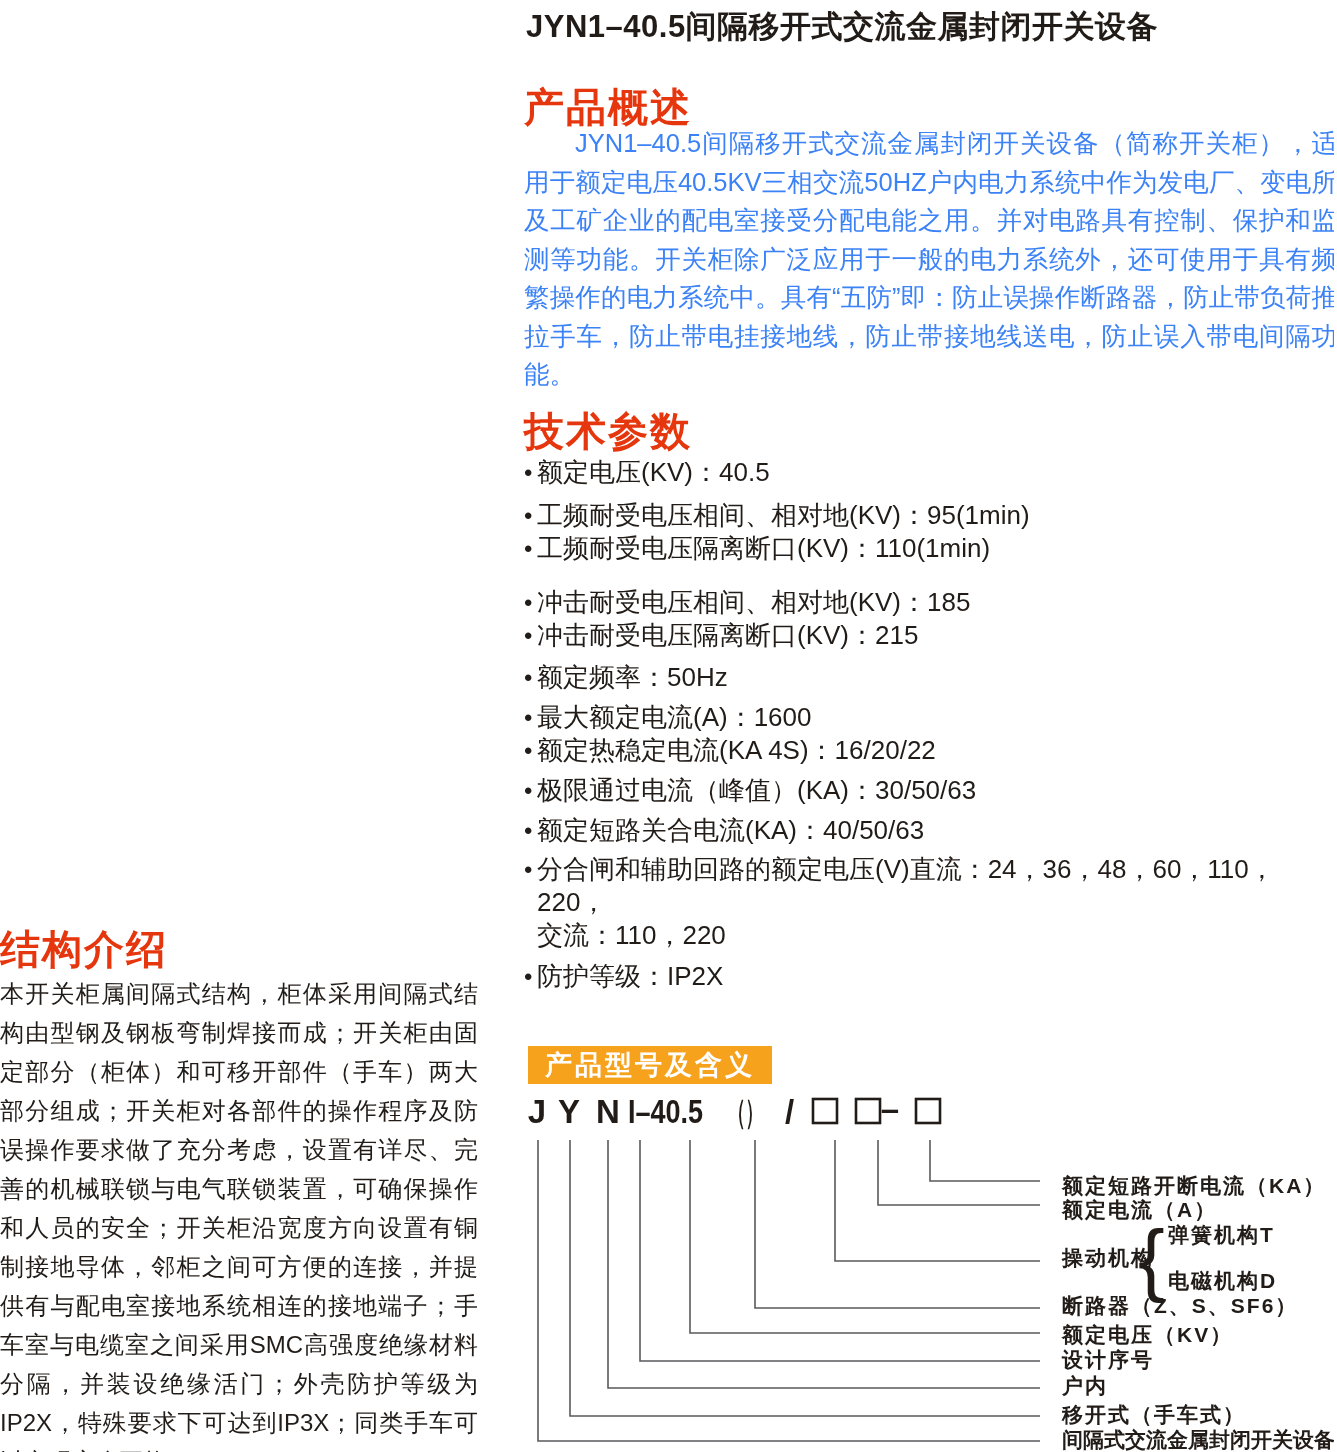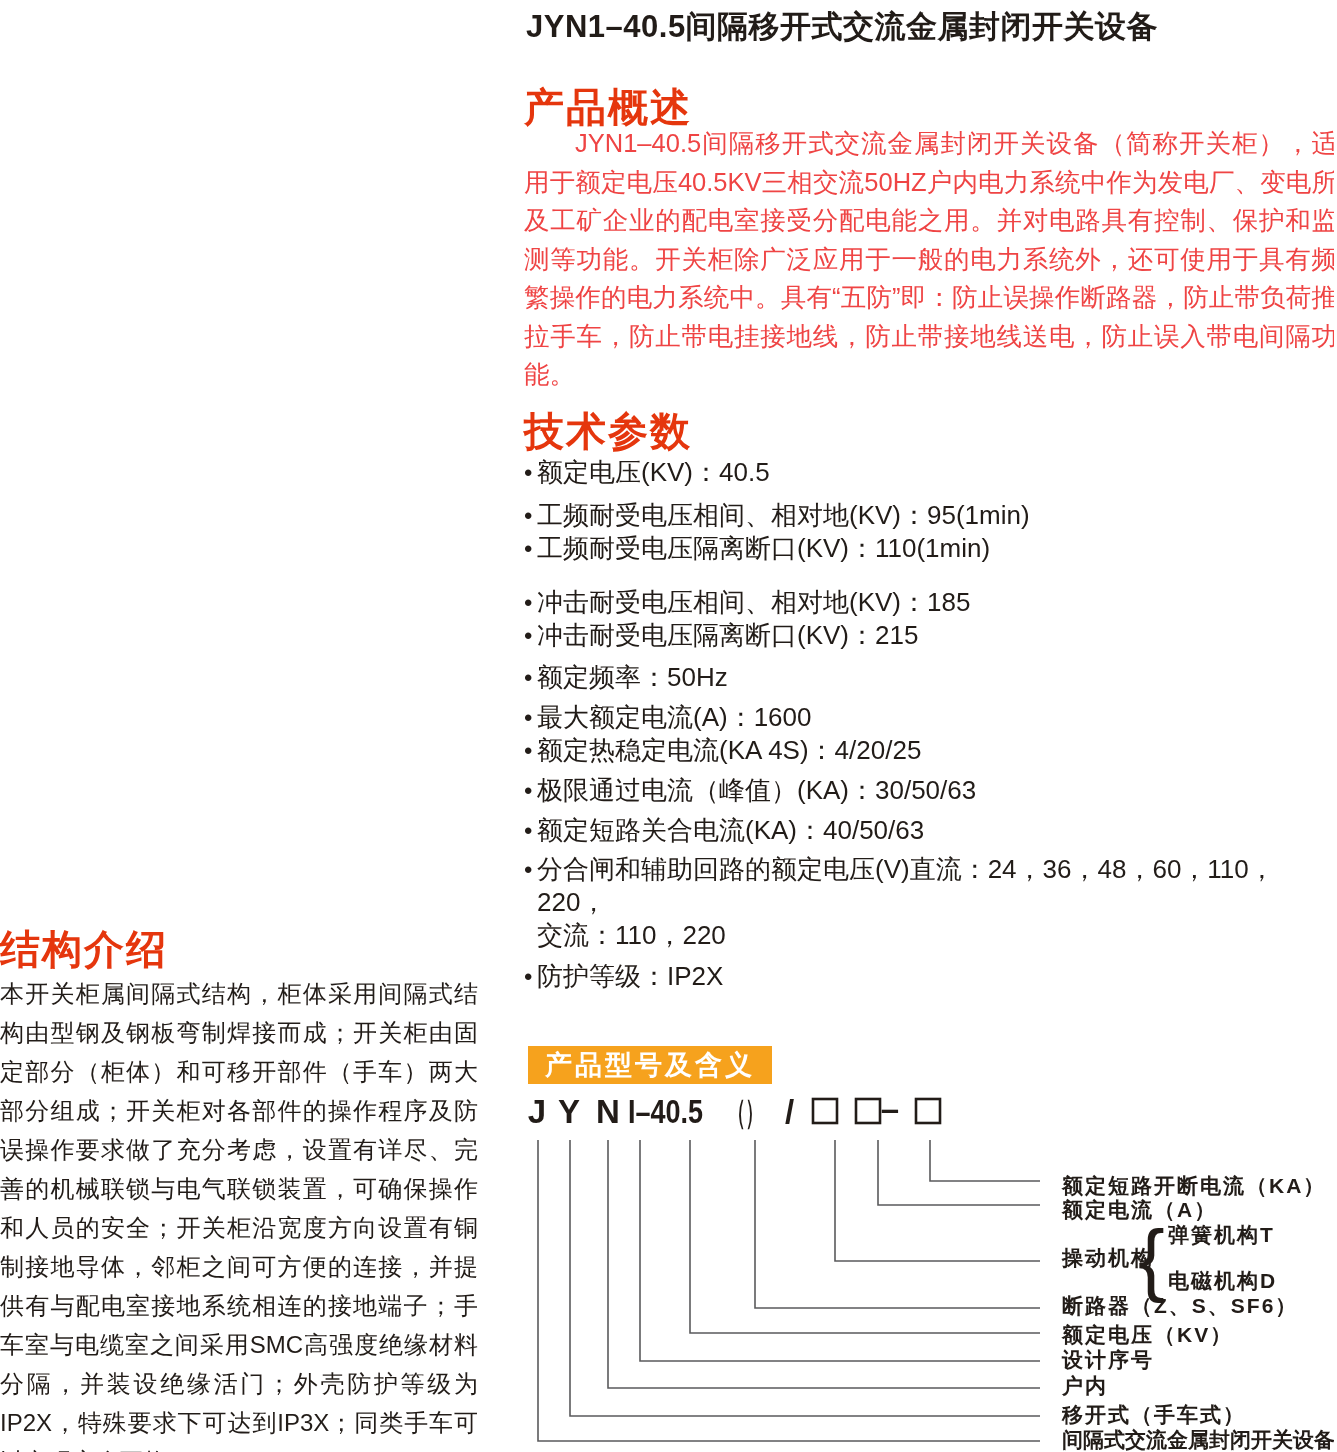--- a/index.html
+++ b/index.html
@@ -18,21 +18,21 @@
   .red-heading{
     position:absolute;
     font-size:40px;font-weight:bold;color:#e5360d;letter-spacing:2px;
   }
   .ov-heading{left:524px;top:80px;}
   .tp-heading{left:524px;top:404px;}
   .st-heading{left:0px;top:922px;}
   .ov-body{
     position:absolute;left:524px;top:124px;width:813px;
     font-size:25.5px;line-height:38.5px;text-align:justify;text-indent:2em;
-    color:#ef4444;
+    color:#3b82f6;
   }
   .st-body{
     position:absolute;left:0px;top:974px;width:478px;
     font-size:24px;line-height:39px;text-align:justify;
     color:#221c18;
   }
   .tp-list{
     position:absolute;left:524px;top:456px;width:813px;
     margin:0;padding:0;list-style:none;
     font-size:26px;line-height:33px;color:#221c18;
@@ -80,21 +80,21 @@
 
   <div class="red-heading tp-heading">技术参数</div>
   <ul class="tp-list">
     <li>额定电压(KV)：40.5</li>
     <li>工频耐受电压相间、相对地(KV)：95(1min)</li>
     <li>工频耐受电压隔离断口(KV)：110(1min)</li>
     <li>冲击耐受电压相间、相对地(KV)：185</li>
     <li>冲击耐受电压隔离断口(KV)：215</li>
     <li>额定频率：50Hz</li>
     <li>最大额定电流(A)：1600</li>
-    <li>额定热稳定电流(KA 4S)：4/20/25</li>
+    <li>额定热稳定电流(KA 4S)：16/20/22</li>
     <li>极限通过电流（峰值）(KA)：30/50/63</li>
     <li>额定短路关合电流(KA)：40/50/63</li>
     <li>分合闸和辅助回路的额定电压(V)直流：24，36，48，60，110，220，
 交流：110，220</li>
     <li>防护等级：IP2X</li>
   </ul>
 
   <div class="red-heading st-heading">结构介绍</div>
   <div class="st-body">本开关柜属间隔式结构，柜体采用间隔式结构由型钢及钢板弯制焊接而成；开关柜由固定部分（柜体）和可移开部件（手车）两大部分组成；开关柜对各部件的操作程序及防误操作要求做了充分考虑，设置有详尽、完善的机械联锁与电气联锁装置，可确保操作和人员的安全；开关柜沿宽度方向设置有铜制接地导体，邻柜之间可方便的连接，并提供有与配电室接地系统相连的接地端子；手车室与电缆室之间采用SMC高强度绝缘材料分隔，并装设绝缘活门；外壳防护等级为IP2X，特殊要求下可达到IP3X；同类手车可以实现完全互换。</div>
 

